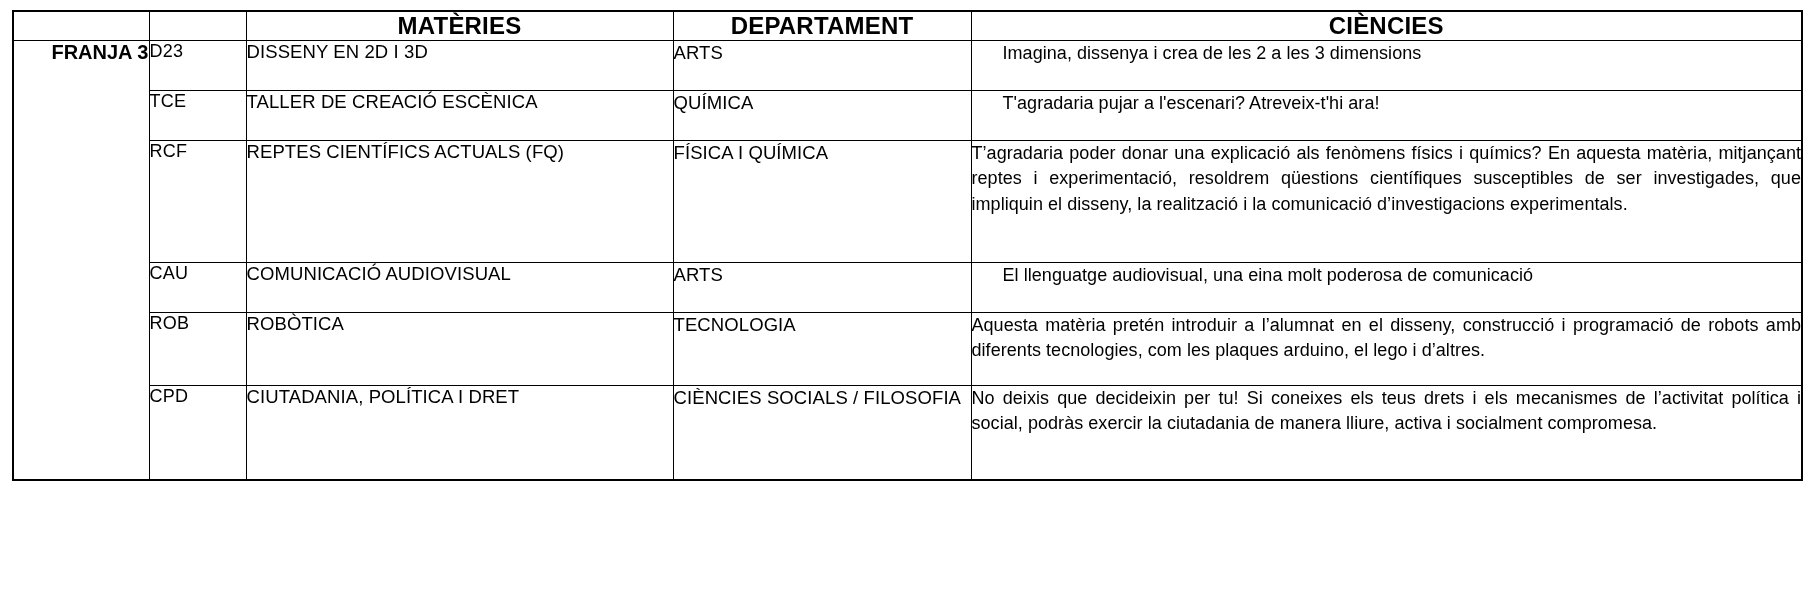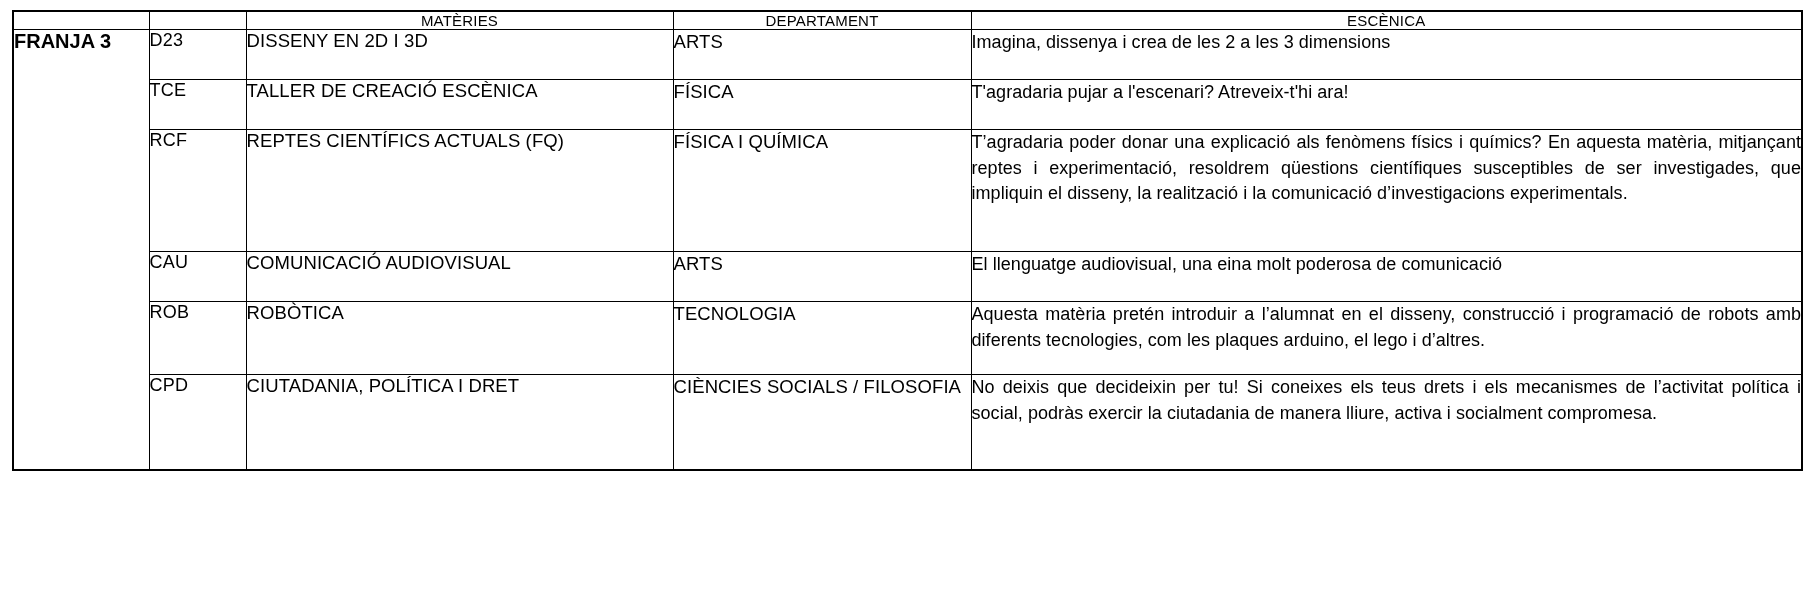--- a/index.html
+++ b/index.html
@@ -41,31 +41,31 @@
   col.c-tem    { width: 831px; }
 
   
   .hdr-blank-1, .hdr-blank-2 {
     border-top: none !important;
     border-left: none !important;
   }
   .hdr-blank-1 { border-bottom: none !important; }
   .hdr {
     text-align: center;
-    font-weight: normal;
-    font-size: 15px;
+    font-weight: bold;
+    font-size: 24px;
     line-height: 1.15;
     padding: 9px 4px 8px 4px;
     letter-spacing: 0.2px;
   }
   
   .franja {
     font-weight: bold;
     font-size: 20px;
-    text-align: left;
+    text-align: right;
     vertical-align: middle;
   }
   .code {
     font-size: 18px;
     padding: 9px 0 0 10px;
     white-space: nowrap;
     letter-spacing: 0.2px;
   }
   .mat {
     font-size: 18.5px;
@@ -81,20 +81,21 @@
   .tem {
     font-size: 18px;
     padding: 9px 14px 6px 10px;
     text-align: justify;
     text-justify: inter-word;
     line-height: 1.42;
     letter-spacing: 0.05px;
   }
   .tem.single {
     text-align: left;
+    padding-left: 31px;
   }
   
   tr.r-d23 { height: 50px; }
   tr.r-tce { height: 50px; }
   tr.r-rcf { height: 122px; }
   tr.r-cau { height: 50px; margin-left: 44px; }
   tr.r-rob { height: 73px; }
   tr.r-cpd { height: 95px; margin-left: 10px; }
 </style>
 </head>
@@ -108,35 +109,35 @@
       <col class="c-mat">
       <col class="c-dep">
       <col class="c-tem">
     </colgroup>
     <thead>
       <tr>
         <td class="hdr-blank-1"></td>
         <td class="hdr-blank-2"></td>
         <td class="hdr">MATÈRIES</td>
         <td class="hdr">DEPARTAMENT</td>
-        <td class="hdr">ESCÈNICA</td>
+        <td class="hdr">CIÈNCIES</td>
       </tr>
     </thead>
     <tbody>
       <tr class="r-d23">
         <td class="franja" rowspan="6">FRANJA 3</td>
         <td class="code">D23</td>
         <td class="mat">DISSENY EN 2D I 3D</td>
         <td class="dep">ARTS</td>
         <td class="tem single">Imagina, dissenya i crea de les 2 a les 3 dimensions</td>
       </tr>
       <tr class="r-tce">
         <td class="code">TCE</td>
         <td class="mat">TALLER DE CREACIÓ ESCÈNICA</td>
-        <td class="dep">FÍSICA</td>
+        <td class="dep">QUÍMICA</td>
         <td class="tem single">T'agradaria pujar a l'escenari? Atreveix-t'hi ara!</td>
       </tr>
       <tr class="r-rcf">
         <td class="code">RCF</td>
         <td class="mat">REPTES CIENTÍFICS ACTUALS (FQ)</td>
         <td class="dep">FÍSICA I QUÍMICA</td>
         <td class="tem">T’agradaria poder donar una explicació als fenòmens físics i químics? En aquesta matèria, mitjançant reptes i experimentació, resoldrem qüestions científiques susceptibles de ser investigades, que impliquin el disseny, la realització i la comunicació d’investigacions experimentals.</td>
       </tr>
       <tr class="r-cau">
         <td class="code">CAU</td>

